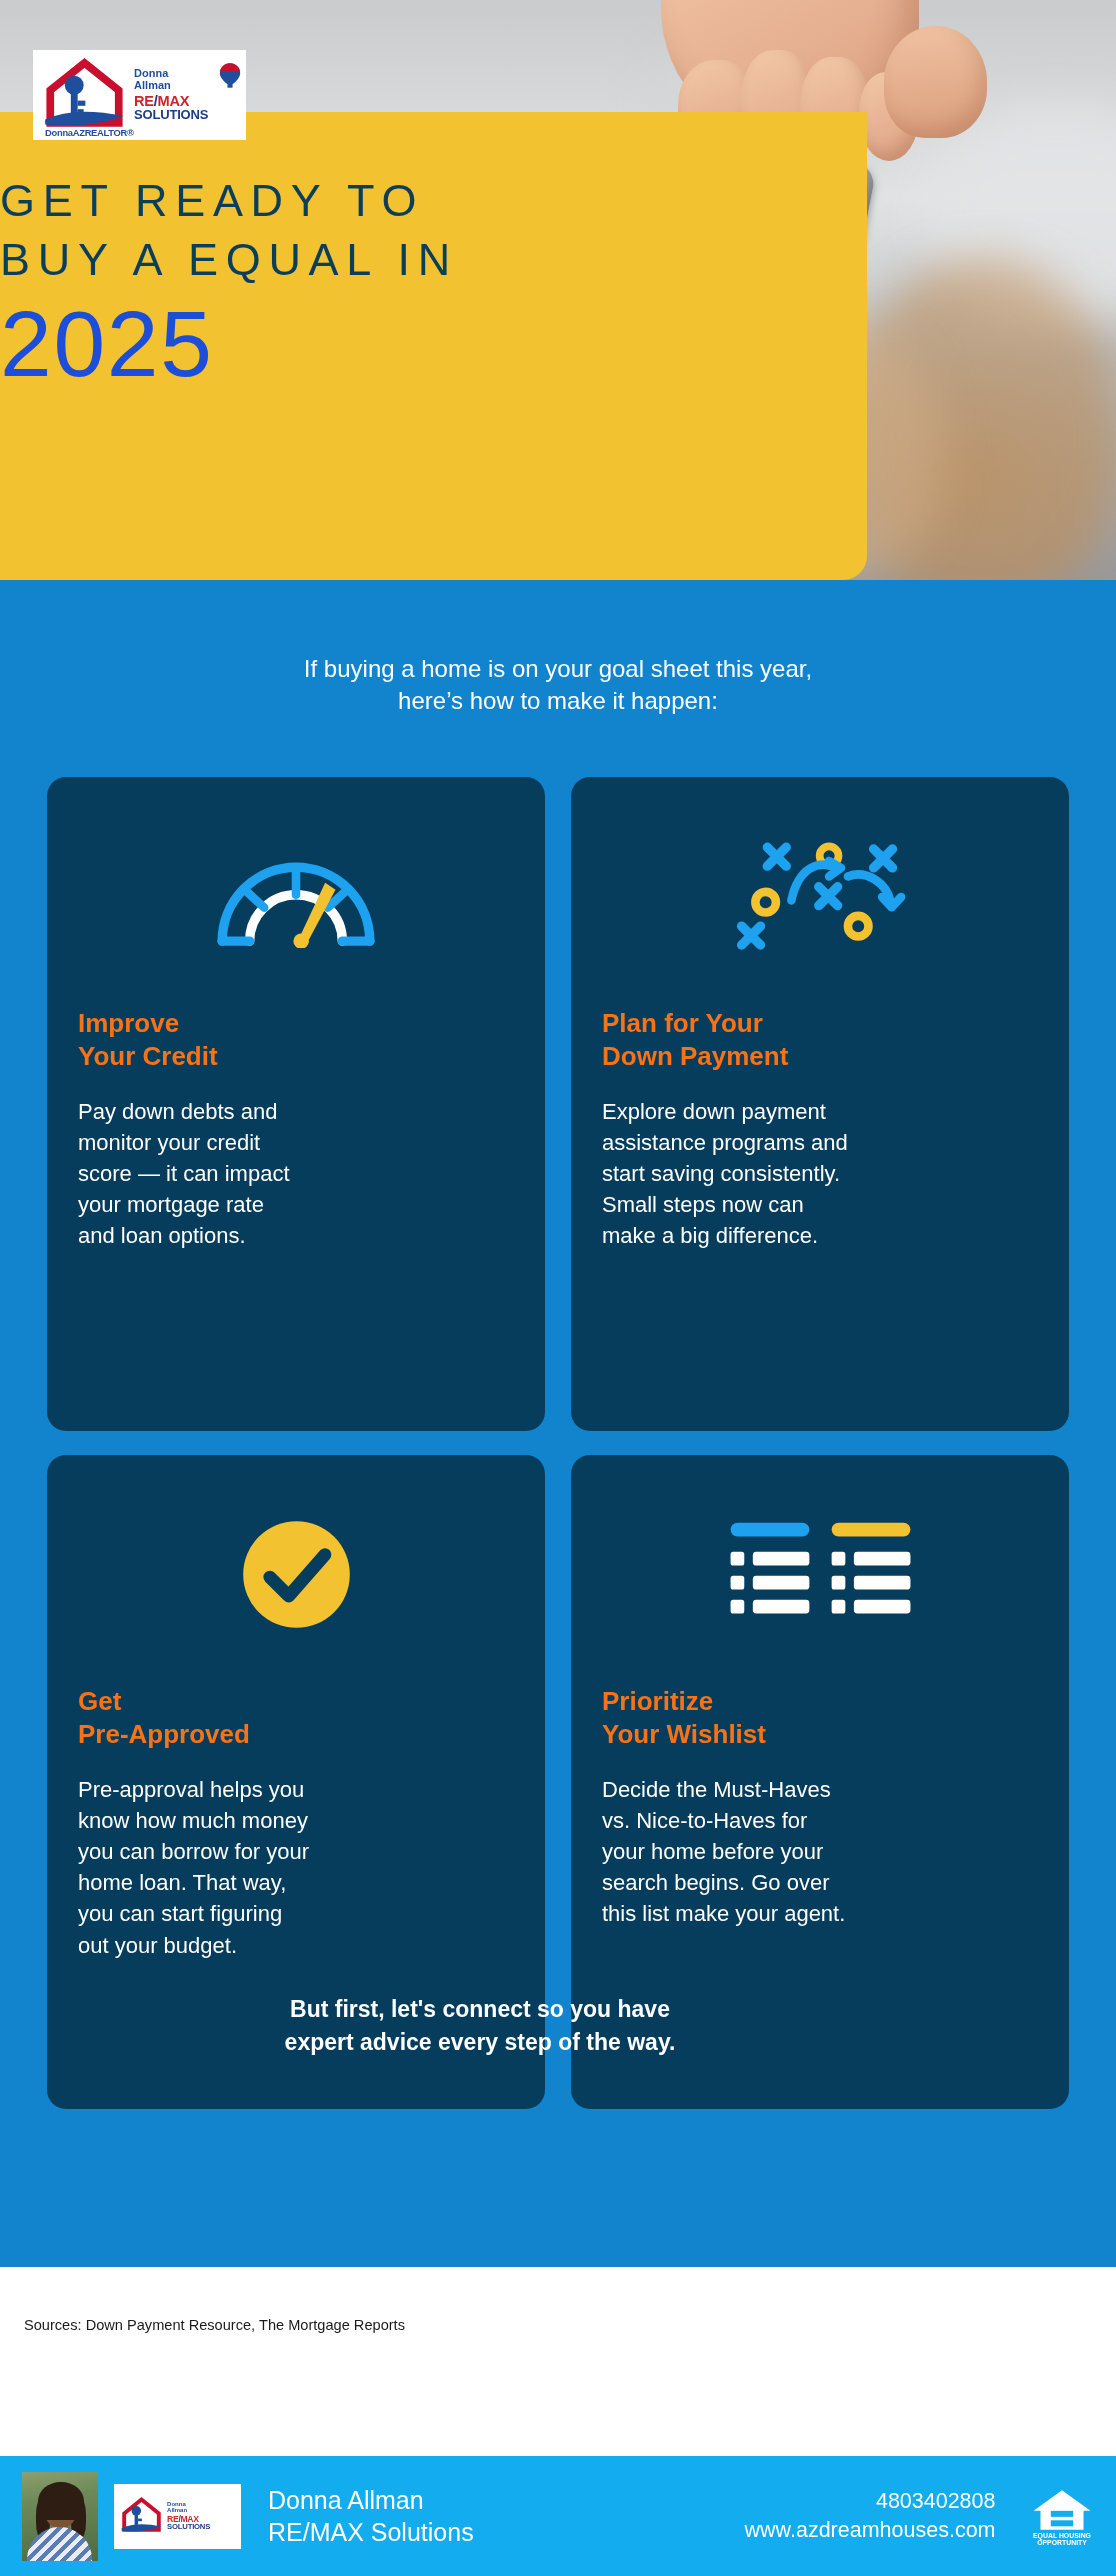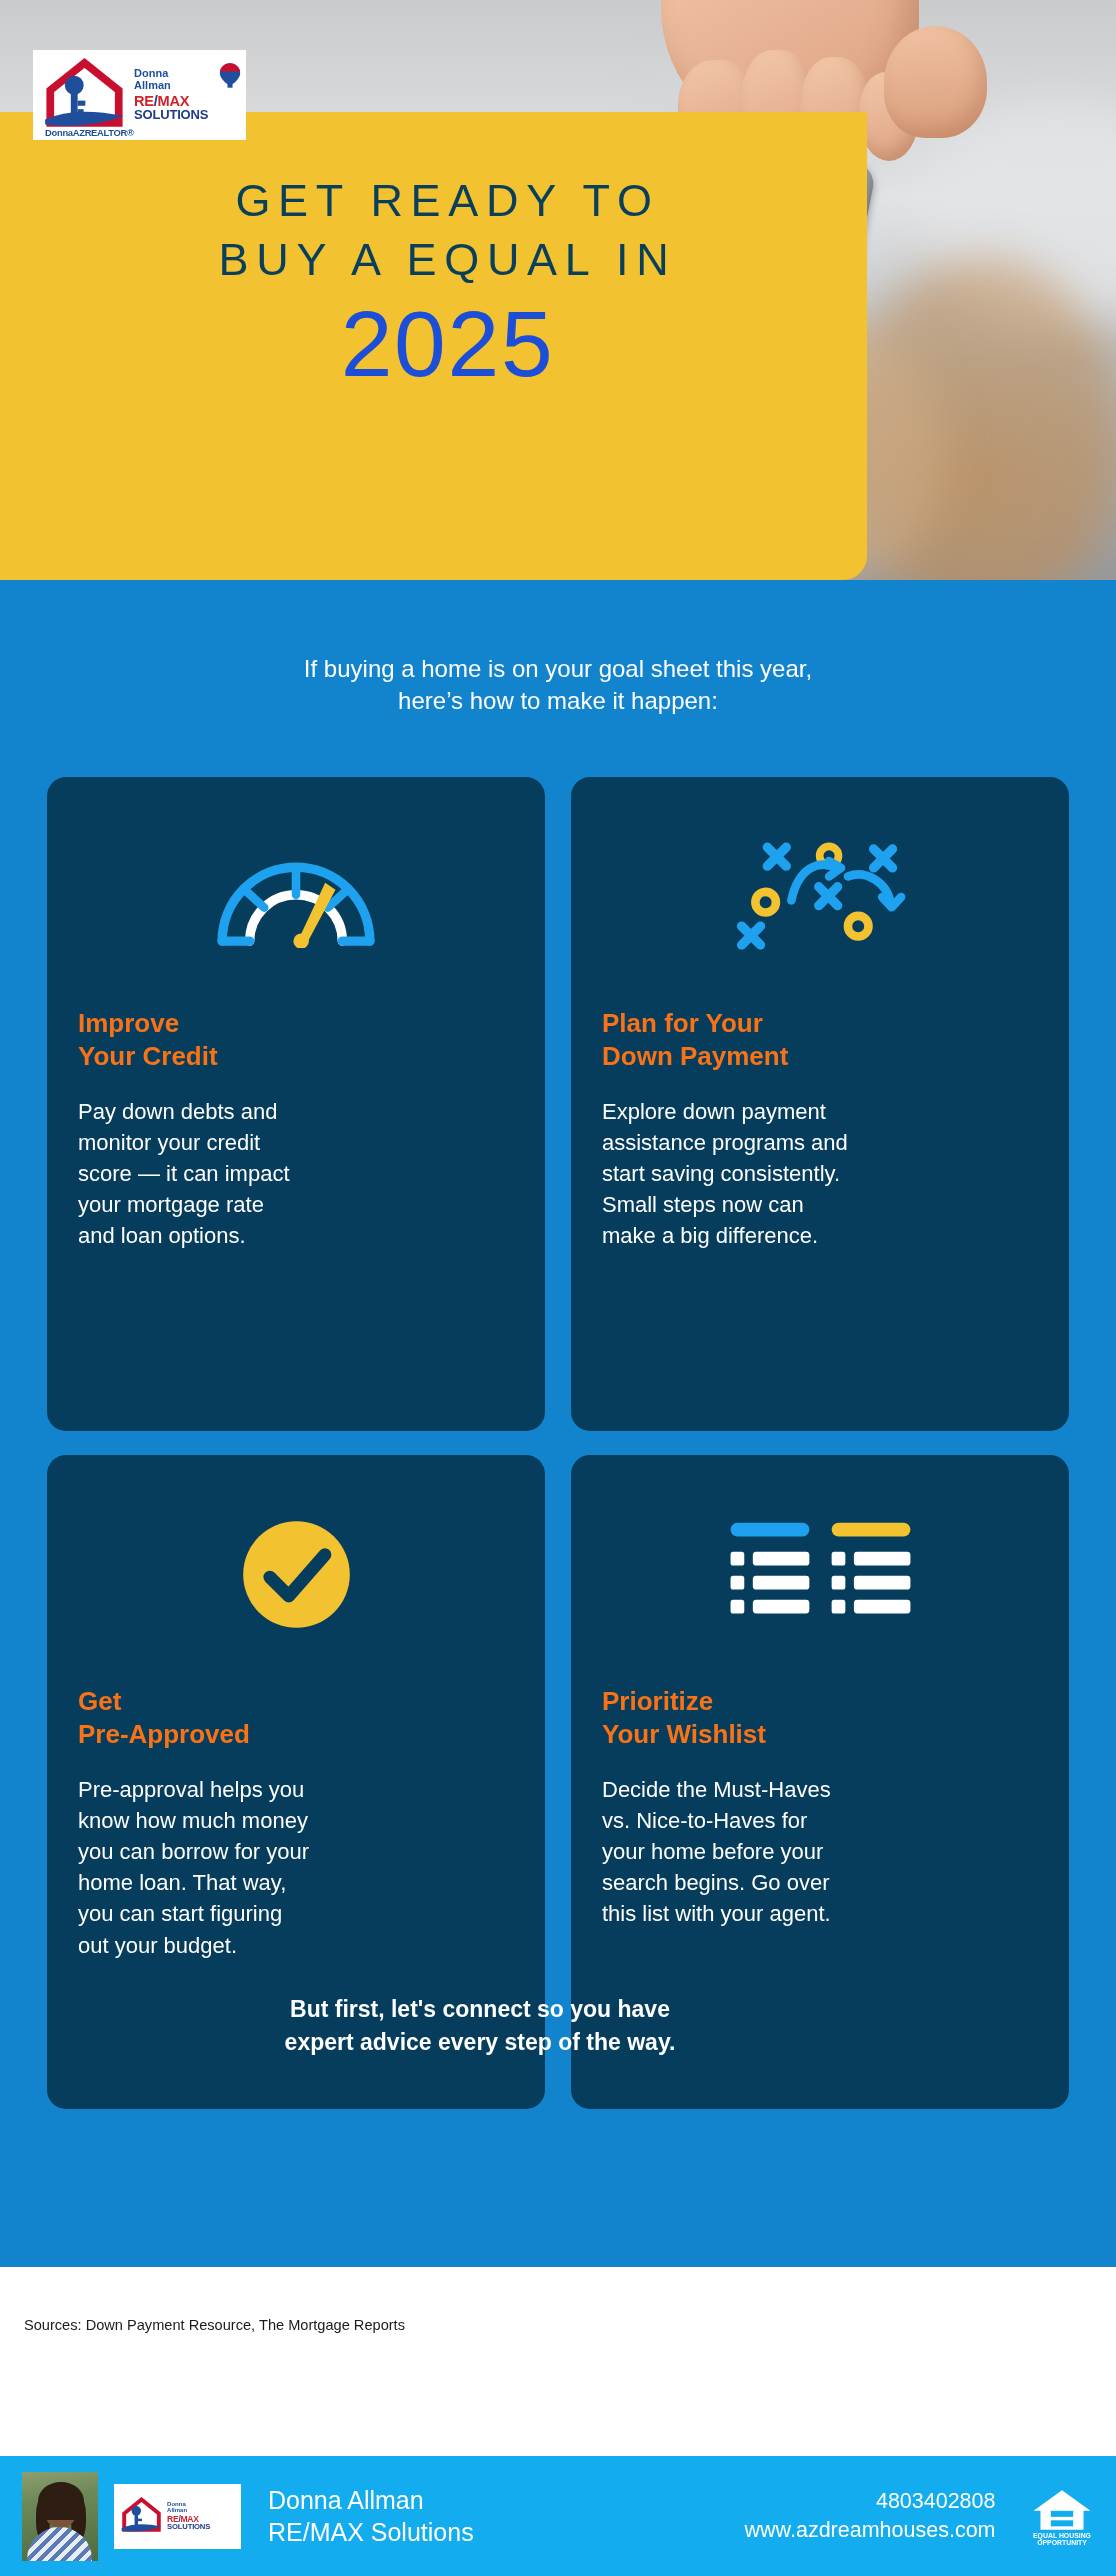--- a/index.html
+++ b/index.html
@@ -80,21 +80,21 @@
 
   
   .yellow-panel {
     position:absolute; left:0; top:112px; width:867px; height:468px;
     background:#f2c230;
     border-radius:0 0 24px 0;
     z-index:4;
   }
   .title-block {
     position:absolute; left:0; top:172px; width:867px; z-index:5;
-    text-align:center; color:#07405e;padding-left:28px;
+    color:#07405e;
   }
   .title-line {
     font-size:45px; letter-spacing:7.7px; font-weight:400;
     line-height:1.30; color:#0a3f5c;
   }
   .title-year {
     font-size:93px; font-weight:400; letter-spacing:1.7px;
     line-height:1.05; margin-top:6.9px; color:#1d4ed8;
   }
 
@@ -368,21 +368,21 @@
             <rect x="154" y="94" width="66" height="16" rx="4"></rect>
           </g>
         </svg>
       </div>
       <div class="card-title">Prioritize
 Your Wishlist</div>
       <div class="card-body">Decide the Must-Haves
 vs. Nice-to-Haves for
 your home before your
 search begins. Go over
-this list with your agent.</div>
+this list make your agent.</div>
     </div>
 
   </div>
 
   <div class="closing">But first, let's connect so you have
 expert advice every step of the way.</div>
 </div>
 
 <div class="sources-band">
   <div class="sources-text">Sources: Down Payment Resource, The Mortgage Reports</div>

